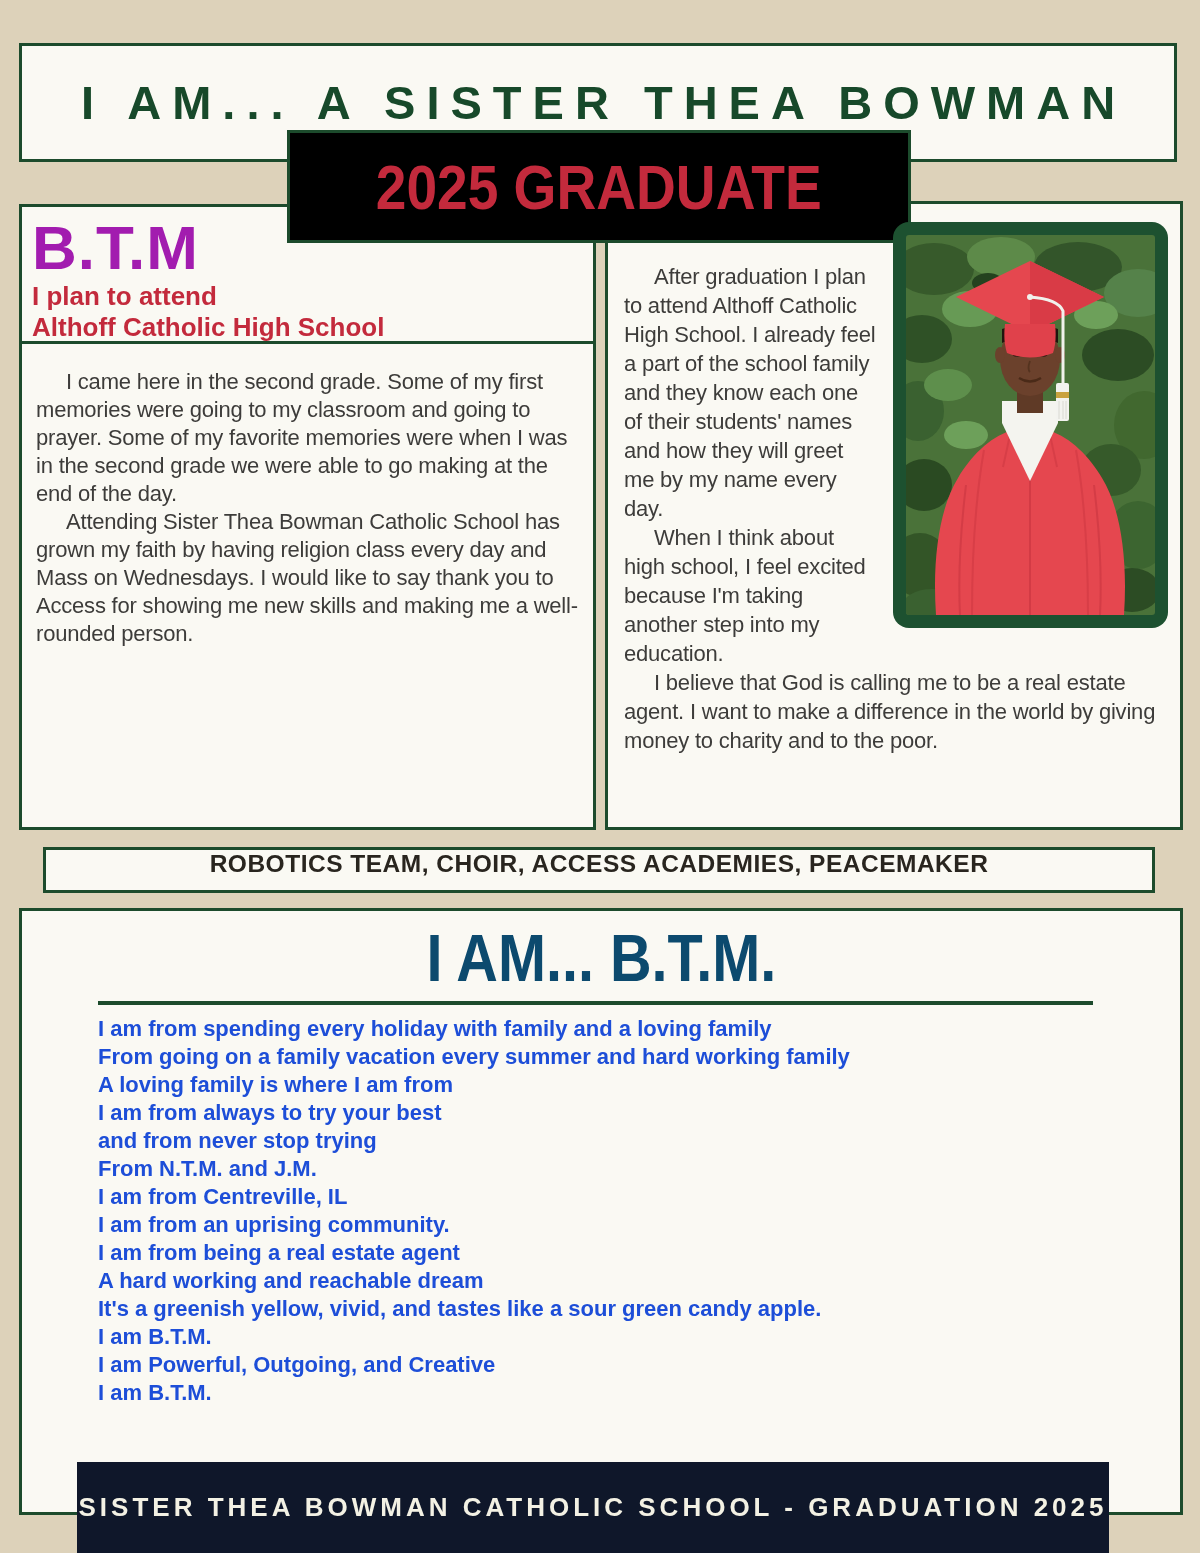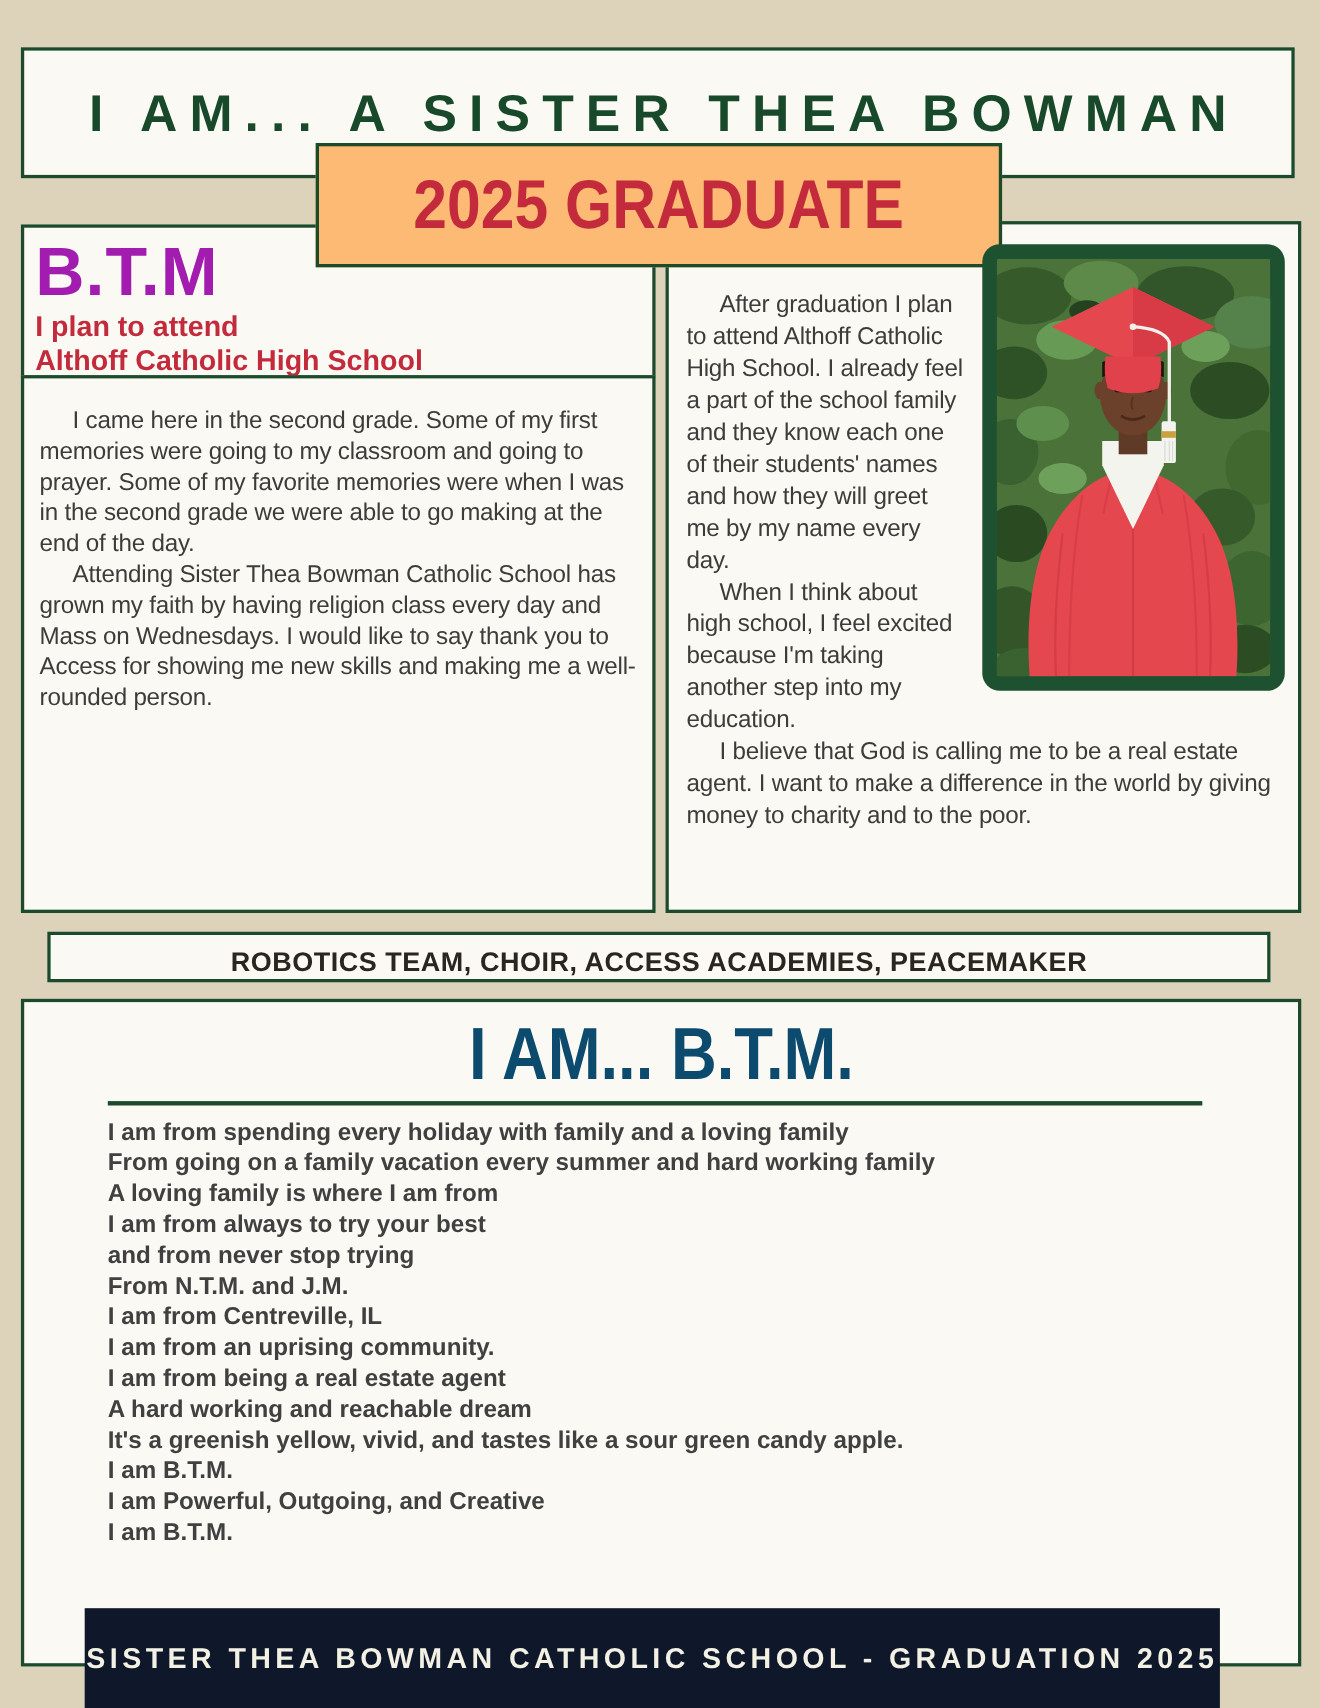--- a/index.html
+++ b/index.html
@@ -9,21 +9,21 @@
   }
   .box{position:absolute;background:#faf9f3;border:3px solid #1c4b2c;box-sizing:border-box;}
 
   
   .top-banner{left:19px;top:43px;width:1158px;height:119px;z-index:1;
     display:flex;align-items:center;justify-content:center;}
   .top-banner-text{color:#17492a;font-size:47px;font-weight:700;letter-spacing:11px;
     white-space:nowrap;padding-left:11px;}
 
   
-  .graduate-box{left:287px;top:130px;width:624px;height:113px;z-index:4;background:#fdba74;
+  .graduate-box{left:287px;top:130px;width:624px;height:113px;z-index:4;background:#000000;
     display:flex;align-items:center;justify-content:center;}
   .graduate-text{color:#c32a3c;font-size:58px;font-weight:800;white-space:nowrap;
     display:inline-block;transform:scale(.95,1.08);}
 
   
   .left-header{left:19px;top:204px;width:577px;height:140px;z-index:2;padding:12px 0 0 10px;}
   .student-name{color:#a21caf;font-size:62px;font-weight:800;line-height:58px;letter-spacing:1px;}
   .plan-label,.school-name{color:#c32a3c;font-size:26px;font-weight:700;line-height:31px;}
   .plan-label{margin-top:4px;}
 
@@ -38,29 +38,29 @@
   .photo-spacer{float:right;width:292px;height:382px;}
 
   
   .photo-frame{position:absolute;left:893px;top:222px;width:275px;height:406px;z-index:6;
     background:#1d5130;border-radius:16px;padding:13px;box-sizing:border-box;}
   .photo-inner{width:100%;height:100%;border-radius:3px;overflow:hidden;}
   .photo-inner svg{display:block;width:100%;height:100%;}
 
   
   .activities{left:43px;top:847px;width:1112px;height:46px;z-index:2;
-    display:flex;align-items:flex-end;justify-content:center;}
+    display:flex;align-items:flex-start;justify-content:center;}
   .activities-text{color:#29251f;font-size:24.5px;font-weight:700;letter-spacing:.5px;white-space:nowrap;}
 
   
   .bottom-box{left:19px;top:908px;width:1164px;height:607px;z-index:2;}
   .poem-title{margin-top:14px;text-align:center;color:#0c4a6e;font-size:64px;font-weight:800;line-height:66px;}
   .poem-title span{display:inline-block;transform:scale(.9,1.05);white-space:nowrap;}
   .poem-divider{height:4px;background:#1c4b2c;width:995px;margin:10px 0 10px 76px;}
-  .poem-lines{margin:4px 20px 0 76px;color:#404040;font-size:22px;font-weight:700;line-height:28px;}
+  .poem-lines{margin:4px 20px 0 76px;color:#1d4ed8;font-size:22px;font-weight:700;line-height:28px;}
 
   
   .footer-bar{position:absolute;left:77px;top:1462px;width:1032px;height:91px;z-index:7;
     background:#0f172a;display:flex;align-items:center;justify-content:center;}
   .footer-text{color:#f3f1e4;font-size:26px;font-weight:700;letter-spacing:4px;white-space:nowrap;}
 </style>
 </head>
 <body>
 
 <div class="page">

